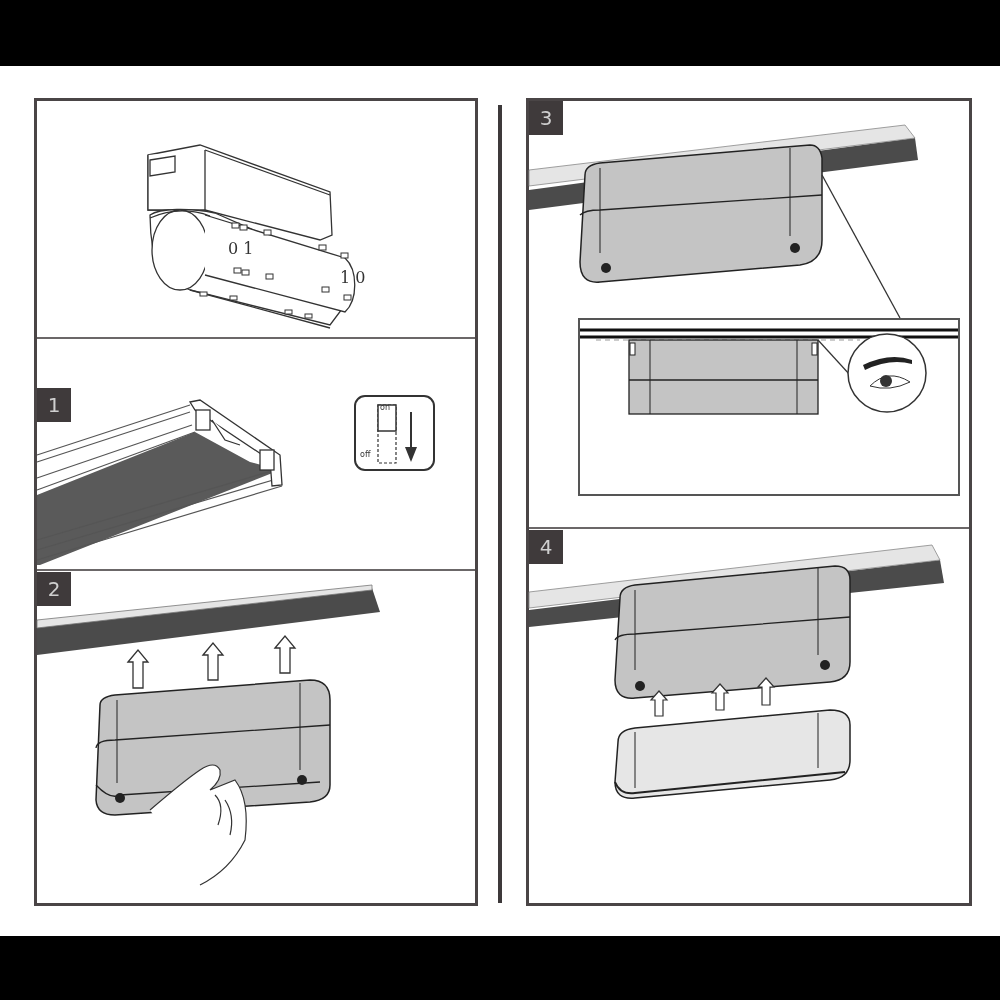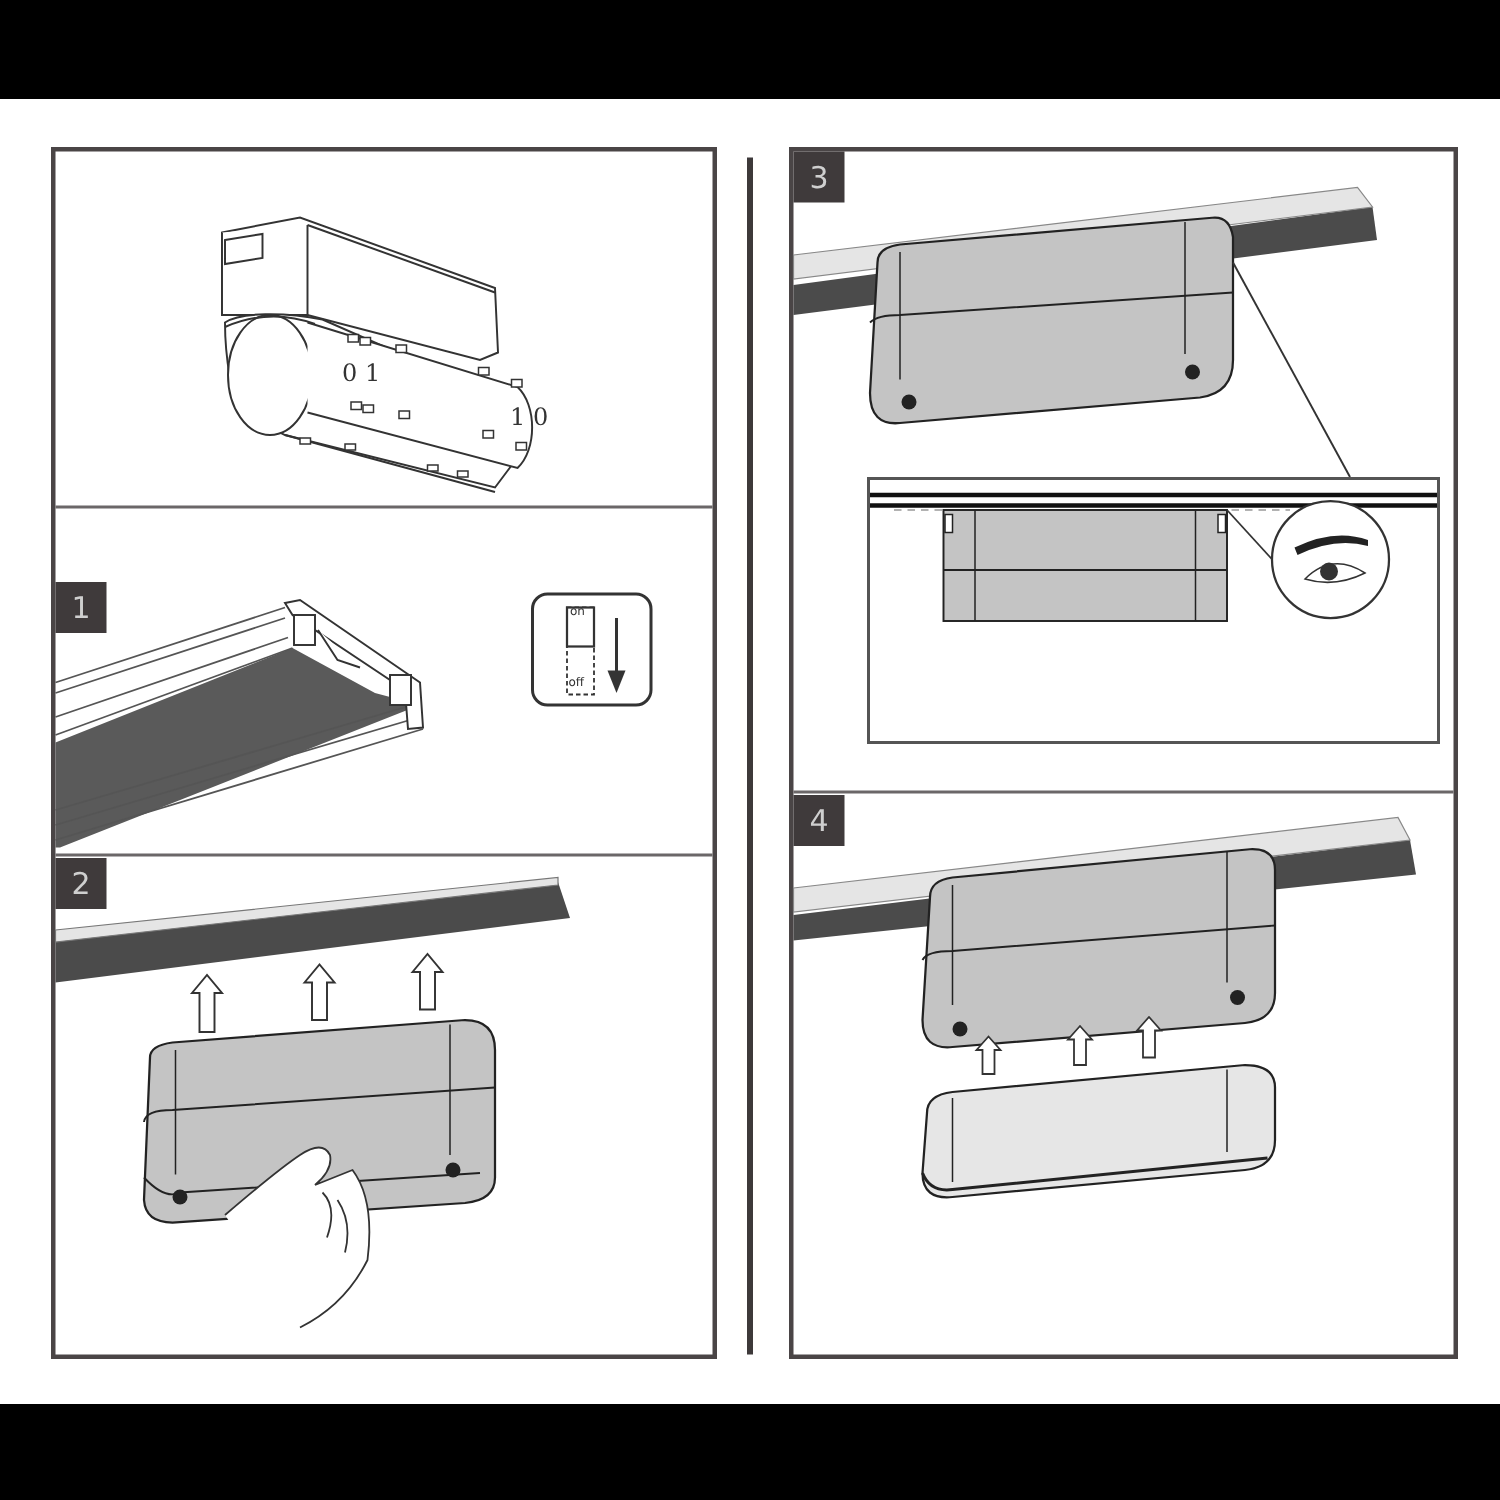--- a/index.html
+++ b/index.html
@@ -86,21 +86,21 @@
 </svg>
 
 <svg style="left:0;top:0;" width="1000" height="1000">
   <rect x="355" y="396" width="79" height="74" rx="10" fill="#fff" stroke="#333" stroke-width="2"></rect>
   <rect x="378" y="405" width="18" height="58" fill="#fff" stroke="#333" stroke-width="1.2" stroke-dasharray="3,2"></rect>
   <rect x="378" y="405" width="18" height="26" fill="#fff" stroke="#333" stroke-width="1.5"></rect>
   <line x1="411" y1="412" x2="411" y2="450" stroke="#333" stroke-width="2"></line>
   <polygon points="405,447 417,447 411,462" fill="#333"></polygon>
 </svg>
 <div style="position:absolute;left:380px;top:403px;font-size:8px;color:#333;">on</div>
-<div style="position:absolute;left:379px;top:450px;font-size:8px;color:#333;">off</div>
+<div style="position:absolute;left:360px;top:450px;font-size:8px;color:#333;">off</div>
 
 <svg style="left:0;top:0;" width="1000" height="1000">
   <polygon points="37,625 372,588 380,612 37,655" fill="#4b4b4b"></polygon>
   <polygon points="37,620 372,585 372,590 37,628" fill="#e5e5e5" stroke="#777" stroke-width="0.8"></polygon>
   <g fill="#fff" stroke="#333" stroke-width="1.3">
     <path d="M128 662 L138 650 L148 662 L143 662 L143 688 L133 688 L133 662 Z"></path>
     <path d="M203 655 L213 643 L223 655 L218 655 L218 680 L208 680 L208 655 Z"></path>
     <path d="M275 648 L285 636 L295 648 L290 648 L290 673 L280 673 L280 648 Z"></path>
   </g>
   <path d="M100 705 Q100 697 115 695 L310 680 Q330 680 330 700 L330 785 Q330 800 310 802 L115 815 Q97 815 96 800 Z" fill="#c4c4c4" stroke="#222" stroke-width="1.5"></path>

